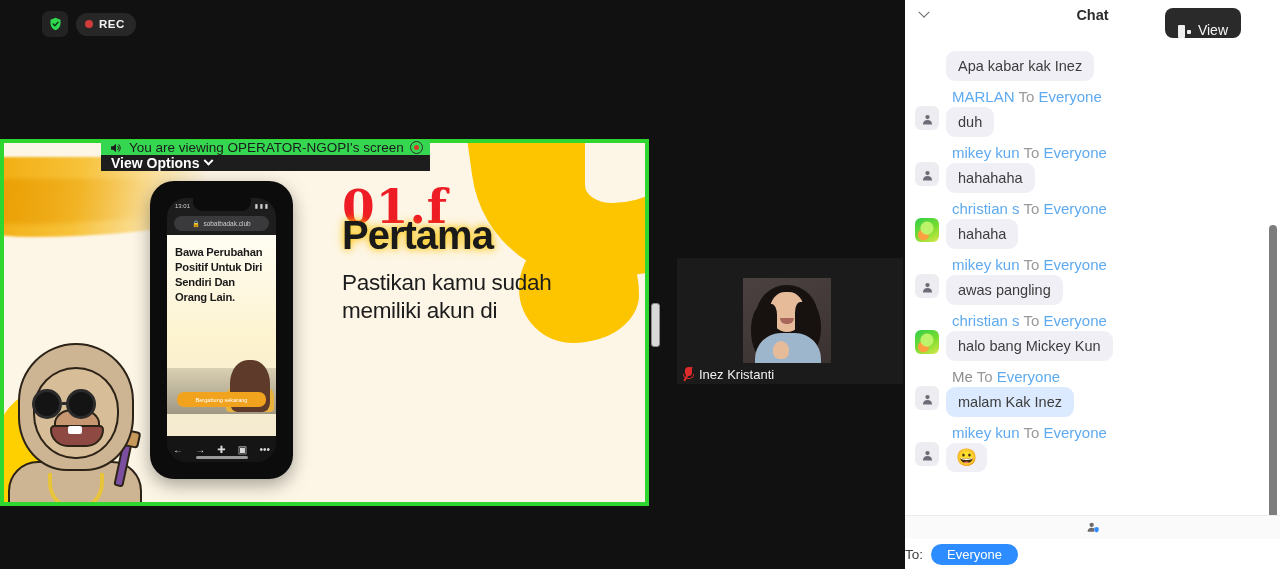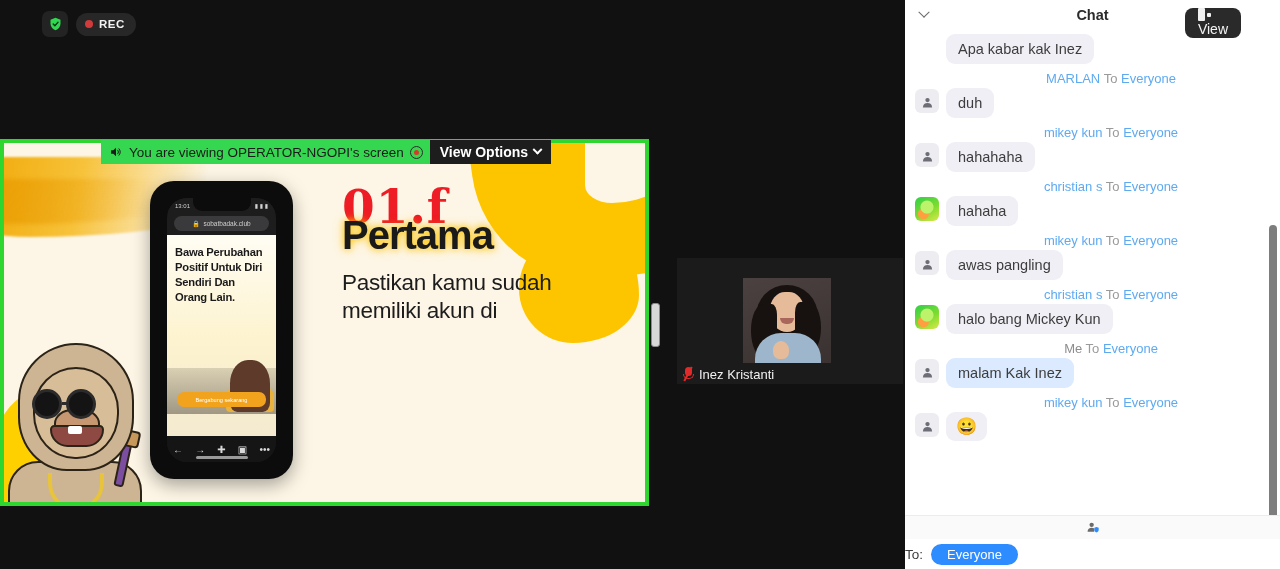--- a/index.html
+++ b/index.html
@@ -21,23 +21,22 @@
     height: 23px; border-radius: 12px; background: #272727;
     display: flex; align-items: center; gap: 6px; padding: 0 11px 0 9px;
   }
   .rec-dot { width: 8px; height: 8px; border-radius: 50%; background: #d23b3b; }
   .rec-label { color: #f2f2f2; font-size: 11.5px; font-weight: bold; letter-spacing: .5px; }
 
   
   .view-btn {
     position: absolute; right: 39px; top: 8px; z-index: 40;
     height: 30px; border-radius: 8px; background: #2a2a2a;
-    display: flex; align-items: flex-start; padding: 0 13px;
+    display: flex; align-items: flex-end; gap: 7px; padding: 0 13px;
     cursor: pointer;
-    flex-direction: column;
   }
   .view-btn-label { color: #f4f4f4; font-size: 14px; }
   .view-ic { display: flex; align-items: center; gap: 2px; }
   .view-ic i { display: block; background: #f0f0f0; }
   .view-ic .bk { width: 7px; height: 13px; border-radius: 1px; }
   .view-ic .sm { width: 4px; height: 4px; border-radius: 1px; }
 
   
   #share-frame {
     position: absolute; left: 0; top: 139px; width: 649px; height: 367px;
@@ -209,21 +208,21 @@
     background: #7b4ea0; border: 2px solid #2c2317; border-radius: 3px; transform: rotate(12deg);
   }
   .m-hammer-h {
     position: absolute; left: 110px; top: 96px; width: 30px; height: 17px;
     background: #c99a5c; border: 2px solid #2c2317; border-radius: 4px; transform: rotate(12deg);
   }
 
   
   .share-banner {
     position: absolute; left: 101px; top: 140px; z-index: 30;
-    display: flex; align-items: stretch; height: 24px;
+    display: flex; align-items: stretch; height: 24px; flex-direction: column;
   }
   .sb-green {
     background: #36d750; display: flex; align-items: center; gap: 6px;
     padding: 0 7px 0 8px; color: #1b1b1b; font-size: 13.5px; white-space: nowrap;
   }
   .sb-rec {
     width: 13px; height: 13px; border-radius: 50%; border: 1.6px solid #2d2d2d;
     display: flex; align-items: center; justify-content: center;
   }
   .sb-rec i { width: 5px; height: 5px; border-radius: 50%; background: #d63b2a; display: block; }
@@ -309,21 +308,21 @@
   .msg .av { flex: 0 0 24px; width: 24px; height: 24px; border-radius: 6px; margin-top: 18px; }
   .av-gray { background: #ececf1; display: flex; align-items: center; justify-content: center; }
   .av-gray span { display: block; width: 13px; height: 13px; }
   .av-img {
     background:
       radial-gradient(circle at 50% 42%, #bdf36a 0 6px, transparent 7px),
       radial-gradient(circle at 35% 70%, #ff9f40 0 5px, transparent 6px),
       linear-gradient(150deg, #2fcf4a 0%, #7ddc2f 55%, #d9e84a 100%);
   }
   .msg-col { flex: 1 1 auto; min-width: 0; }
-  .msg-meta { font-size: 13px; margin: 0 0 2px 6px; white-space: nowrap; text-align: center; }
+  .msg-meta { font-size: 15px; margin: 0 0 2px 6px; white-space: nowrap; }
   .msg-meta .from { color: #5eaaf0; }
   .msg-meta .from.me { color: #8d8d8d; }
   .msg-meta .to { color: #9a9a9a; }
   .msg-meta .tgt { color: #5eaaf0; }
   .bubble {
     display: inline-block; max-width: 300px; background: #f0eff5; border-radius: 9px;
     padding: 7px 12px; font-size: 14.5px; color: #3d3d3d; word-wrap: break-word;
   }
   .bubble.me { background: #dbeaff; }
   .bubble.emoji { font-size: 17px; padding: 4px 10px; }
@@ -485,21 +484,21 @@
   <div id="chat">
     <div class="chat-head">
       <div class="chat-collapse">
         <span class="chevd"></span>
       </div>
       <div class="chat-title">Chat</div>
     </div>
 
     <div class="chat-body">
 
-      <div class="msg nometa" style="margin-top:4px">
+      <div class="msg nometa" style="margin-top:21px">
         <div class="msg-col">
           <div class="bubble">Apa kabar kak Inez</div>
         </div>
       </div>
 
       <div class="msg">
         <div class="av av-gray">
           <span><svg viewBox="0 0 24 24" width="13" height="13">
                 <circle cx="12" cy="7.5" r="4" fill="#6d6d78"></circle>
                 <path d="M3.5 21 C3.5 15.8 7.3 13 12 13 C16.7 13 20.5 15.8 20.5 21 Z" fill="#6d6d78"></path>

